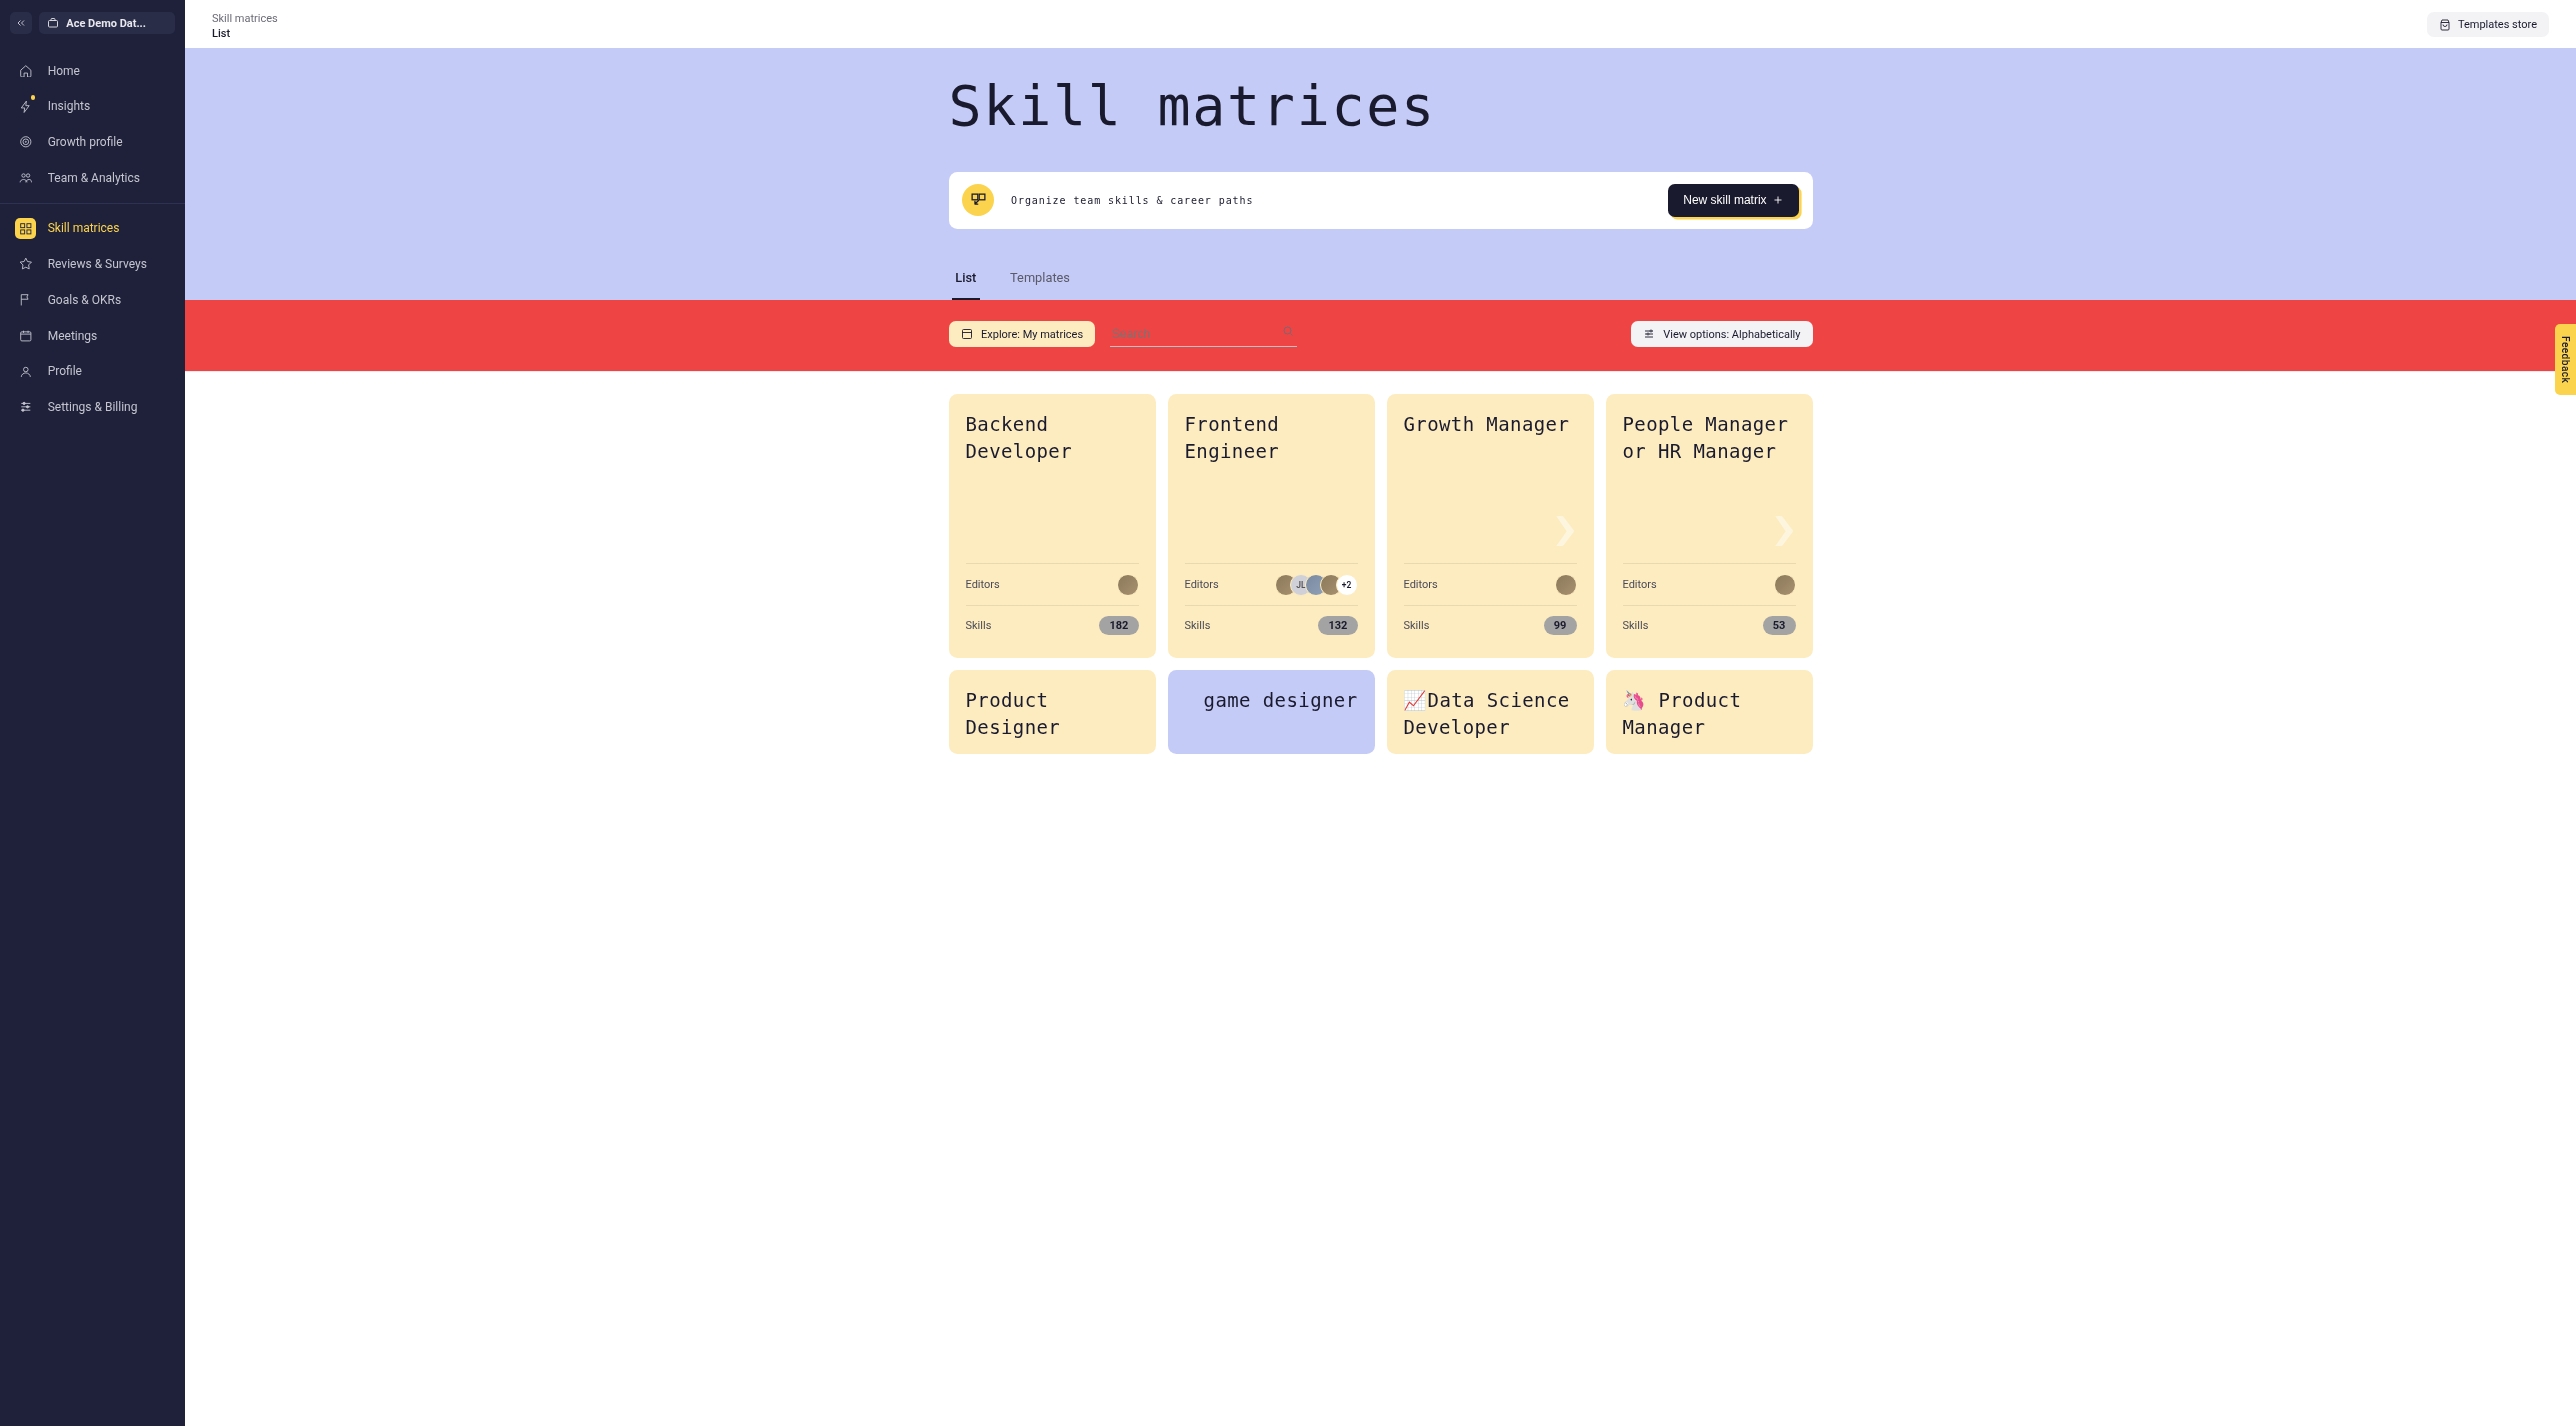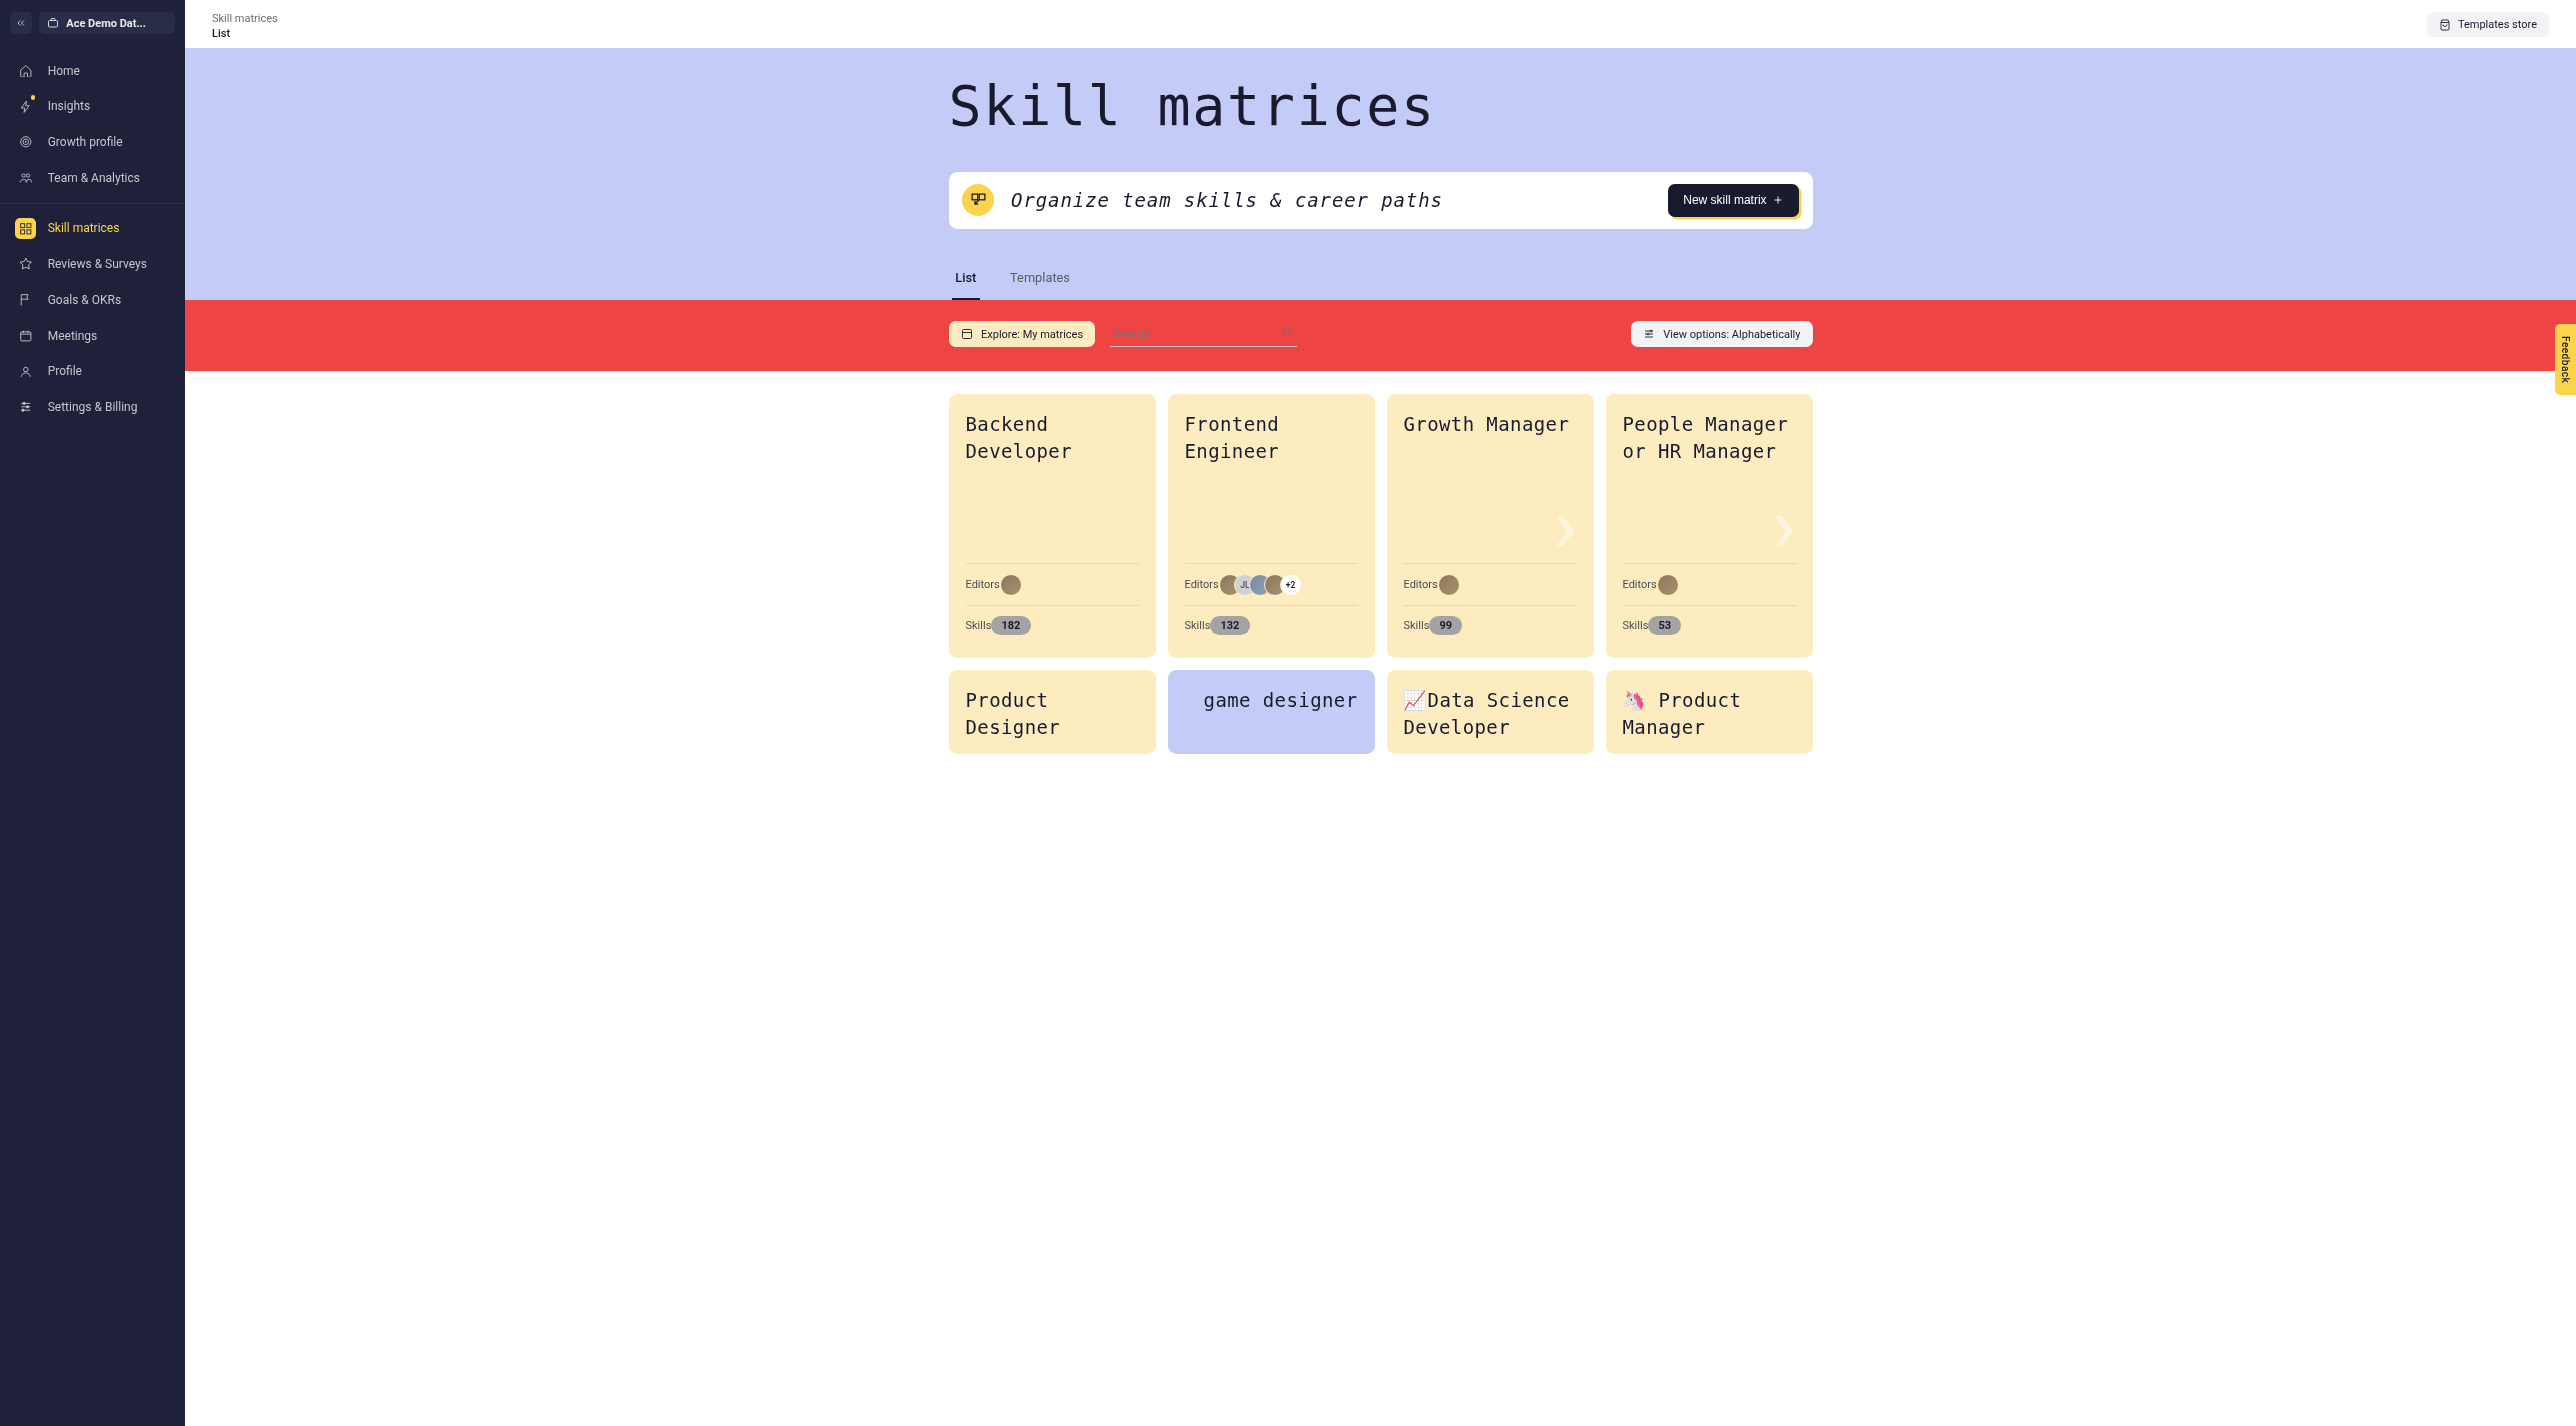--- a/index.html
+++ b/index.html
@@ -30,21 +30,21 @@
 .breadcrumb .bc-main { color: #6b6b78; display: block; }
 .breadcrumb .bc-sub { color: #1a1a2e; font-weight: 500; display: block; margin-top: 1.7px; }
 .templates-store { background: #f3f3f6; border-radius: 6.8px; padding: 6px 12px; font-size: 11px; display: flex; align-items: center; gap: 6.8px; color: #1a1a2e; cursor: pointer; }
 
 .hero { background: #c5cbf7; padding: 25.6px 0 0; }
 .hero-inner { max-width: 864px; margin: 0 auto; }
 .page-title { font-family: ui-monospace, "SFMono-Regular", Menlo, monospace; font-size: 55px; font-weight: 400; letter-spacing: 1.7px; color: #1a1a2e; margin-bottom: 34px; }
 .organize-bar { background: #fff; border-radius: 8.5px; padding: 12px 13.6px; display: flex; align-items: center; justify-content: space-between; }
 .organize-left { display: flex; align-items: center; gap: 17px; }
 .organize-icon { width: 32px; height: 32px; background: #fbd34d; border-radius: 50%; display: flex; align-items: center; justify-content: center; }
-.organize-text { font-family: ui-monospace, Menlo, monospace; font-size: 19px; letter-spacing: 0.9px; color: #1a1a2e; font-style: italic; }
+.organize-text { font-family: ui-monospace, Menlo, monospace; font-size: 10px; letter-spacing: 0.9px; color: #1a1a2e; }
 .new-matrix-btn { background: #1a1a2e; color: #fff; border: none; border-radius: 6.8px; padding: 9.4px 15.3px; font-size: 12px; display: flex; align-items: center; gap: 5px; cursor: pointer; box-shadow: 2.6px 2.6px 0 #fbd34d; }
 
 .tabs { display: flex; gap: 27px; margin-top: 31px; padding: 0 3.4px; }
 .tab { font-size: 12.8px; padding: 10.2px 3.4px 13.6px; color: #5a5a68; cursor: pointer; border-bottom: 2.6px solid transparent; }
 .tab.active { color: #1a1a2e; border-bottom-color: #1a1a2e; font-weight: 500; }
 
 .controls { background: #ef4444; padding: 20.4px 0 24px; border-bottom: 0.9px solid #ececf0; }
 .controls-inner { max-width: 864px; margin: 0 auto; display: flex; align-items: center; gap: 15.3px; }
 .explore-chip { background: #fdecc0; border-radius: 6.8px; padding: 6.8px 12px; font-size: 11px; display: flex; align-items: center; gap: 8.5px; cursor: pointer; }
 .search-wrap { position: relative; flex: 0 0 187px; }
@@ -54,21 +54,21 @@
 
 .grid-wrap { background: #fff; padding: 22px 0 34px; flex: 1; }
 .grid { max-width: 864px; margin: 0 auto; display: grid; grid-template-columns: repeat(4, 1fr); gap: 12px; }
 .card { border-radius: 8.5px; padding: 17px 17px 13.6px; min-height: 264px; display: flex; flex-direction: column; position: relative; overflow: hidden; cursor: pointer; }
 .card.yellow { background: #fdecc0; }
 .card.blue { background: #c5cbf7; align-items: flex-end; }
 .card-title { font-family: ui-monospace, Menlo, monospace; font-size: 19px; letter-spacing: 0.4px; line-height: 1.4; color: #1a1a2e; min-height: 41px; }
 .card-arrows { position: absolute; right: 15.3px; top: 94px; display: flex; gap: -8.5px; opacity: 0.5; }
 .card-arrows span { font-size: 77px; color: #fff; font-weight: 300; line-height: 1; margin-left: -20.4px; }
 .card-meta { margin-top: auto; }
-.meta-row { display: flex; align-items: center; padding: 9.4px 0; border-top: 0.9px solid rgba(0,0,0,0.08); }
+.meta-row { display: flex; align-items: center; justify-content: space-between; padding: 9.4px 0; border-top: 0.9px solid rgba(0,0,0,0.08); }
 .meta-label { font-size: 11px; color: #4a4a58; }
 .avatar-stack { display: flex; }
 .avatar { width: 22px; height: 22px; border-radius: 50%; border: 1.7px solid #fdecc0; margin-left: -6.8px; background: #d0d0d8; display: flex; align-items: center; justify-content: center; font-size: 8.5px; color: #555; font-weight: 600; }
 .avatar:first-child { margin-left: 0; }
 .avatar.img { background: linear-gradient(135deg, #8a7a5a, #a89070); }
 .avatar.img2 { background: linear-gradient(135deg, #7a8aa0, #90a0b8); }
 .avatar.more { background: #fff; color: #1a1a2e; }
 .skill-badge { background: #a3a3a3; border-radius: 12px; padding: 3.4px 10.2px; font-size: 11px; font-weight: 700; color: #1a1a2e; }
 
 .card-row2 { min-height: 43px; }

